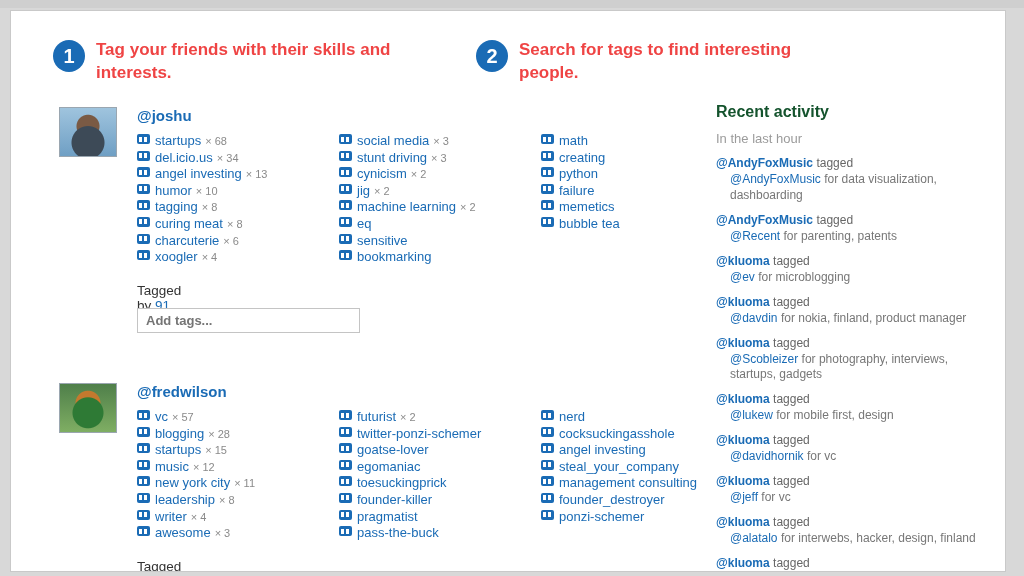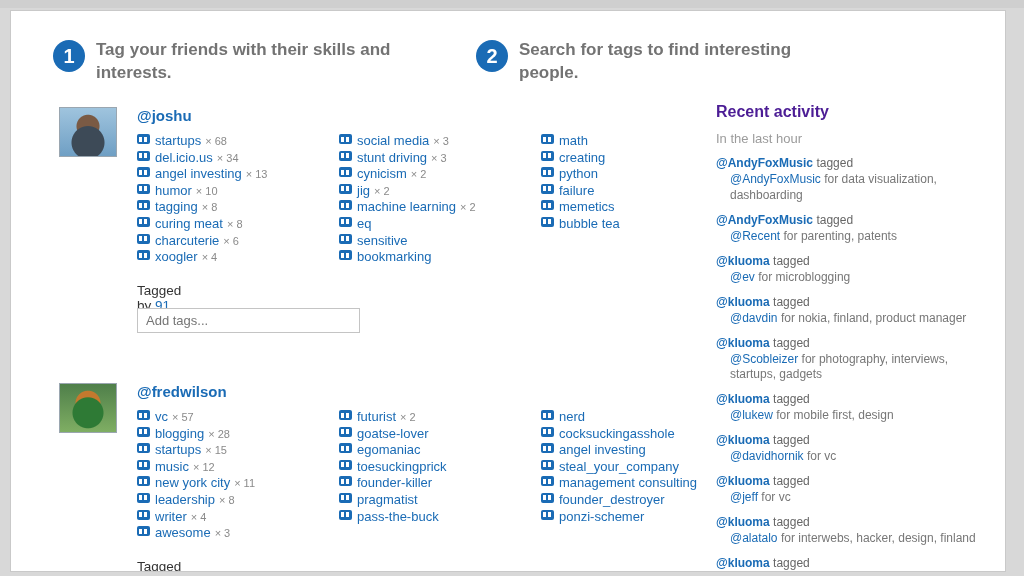--- a/index.html
+++ b/index.html
@@ -48,21 +48,21 @@
     display: flex;
     align-items: center;
     justify-content: center;
     flex: 0 0 auto;
     margin-right: 11px;
     margin-top: 1px;
   }
   .step-text {
     font-size: 17px;
     font-weight: bold;
-    color: #737373;
+    color: #ef4444;
     line-height: 1.33;
     max-width: 330px;
   }
   #step1 { left: 42px; top: 28px; }
   #step2 { left: 465px; top: 28px; }
 
   
   .profile { position: absolute; }
   #profile-joshu { left: 48px; top: 92px; }
   #profile-fredwilson { left: 48px; top: 368px; }
@@ -160,33 +160,34 @@
     left: 78px;
     top: 205px;
     width: 205px;
     height: 23px;
     border: 1px solid #c4c4c4;
     background: #fff;
     font-size: 13px;
     color: #0369a1;
     padding: 0 8px;
     font-family: "Liberation Sans", sans-serif;
+    font-weight: bold;
   }
 
   
   #recent {
     position: absolute;
     left: 705px;
     top: 92px;
     width: 270px;
   }
   .recent-title {
     font-size: 16px;
     font-weight: bold;
-    color: #4c1d95;
+    color: #14532d;
     margin: 0 0 10px 0;
   }
   .recent-sub {
     font-size: 13px;
     color: #9b9b9b;
     margin-bottom: 10px;
   }
   .activity {
     margin-bottom: 9px;
     font-size: 12px;
@@ -392,20 +393,24 @@
             </div>
           </div>
         <div class="tag-col c2" id="f-c2">
             <div class="tag-row">
               <span class="tag-chip"></span>
               <a class="tag-name" href="#">futurist</a>
               <span class="tag-count">× 2</span>
             </div>
             <div class="tag-row">
               <span class="tag-chip"></span>
+              <a class="tag-name" href="#">twitter-ponzi-schemer</a>
+            </div>
+            <div class="tag-row">
+              <span class="tag-chip"></span>
               <a class="tag-name" href="#">goatse-lover</a>
             </div>
             <div class="tag-row">
               <span class="tag-chip"></span>
               <a class="tag-name" href="#">egomaniac</a>
             </div>
             <div class="tag-row">
               <span class="tag-chip"></span>
               <a class="tag-name" href="#">toesuckingprick</a>
             </div>

